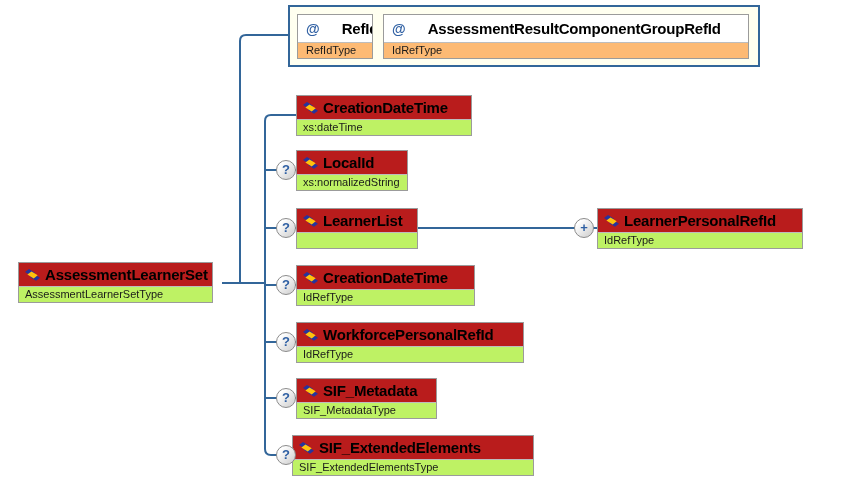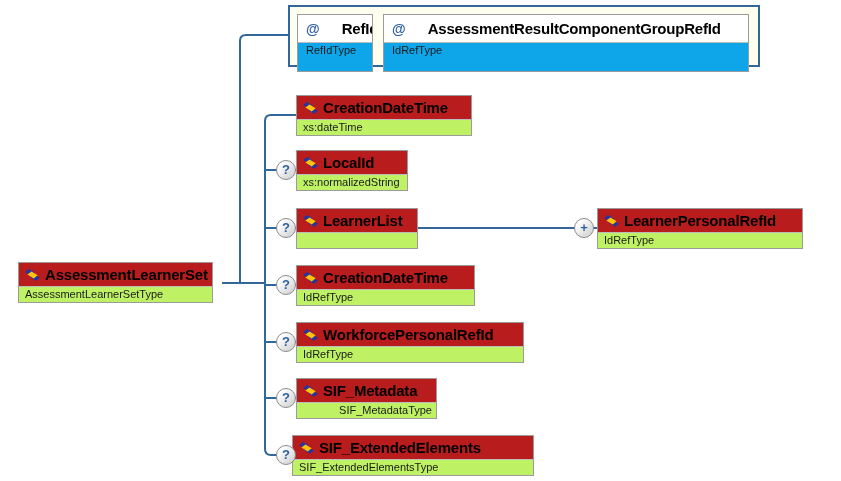--- a/index.html
+++ b/index.html
@@ -35,21 +35,21 @@
   .abox{
     position:absolute;border:1px solid #9b9b9b;background:#fff;box-sizing:border-box;
   }
   .abox-title{
     height:27px;display:flex;align-items:center;padding:0 8px;background:#fff;
     white-space:nowrap;overflow:hidden;
   }
   .at-glyph{color:#2e5fa3;font-weight:bold;font-size:14px;margin-right:6px;}
   .attr-name{font-weight:bold;font-size:15px;color:#000;letter-spacing:-0.2px;padding-left:16px;}
   .abox-type{
-    height:29px;background:#0ea5e9;border-top:1px solid #bdbdbd;
+    height:16px;background:#fdba74;border-top:1px solid #bdbdbd;
     font-size:11px;color:#1a1a1a;padding:1px 4px 0 8px;white-space:nowrap;box-sizing:border-box;
   }
 
   
   .badge{
     position:absolute;width:20px;height:20px;border-radius:50%;
     border:1px solid #8b8b8b;box-sizing:border-box;
     background:linear-gradient(135deg,#ffffff 20%,#cfcfcf 95%);
     color:#2e5fa3;font-weight:bold;font-size:13px;line-height:18px;text-align:center;
   }
@@ -165,21 +165,21 @@
             <polygon points="4,0 10,3.8 6.2,6.8 0,3" fill="#25349e"></polygon>
             <polygon points="9,5 15,8.8 11,11.8 5,8" fill="#25349e"></polygon>
             <polygon points="6.5,2.4 12.7,6.3 8.7,9.4 2.4,5.5" fill="#ffc20e"></polygon>
           </svg>
       </span>
       <span class="el-name">WorkforcePersonalRefId</span>
     </div>
     <div class="ebox-type">IdRefType</div>
   </div>
 
-  <div class="ebox" style="left:296px;top:378px;width:141px;text-align:right;">
+  <div class="ebox" style="left:296px;top:378px;width:141px;">
     <div class="ebox-title">
       <span class="el-icon">
         <svg width="15" height="12" viewBox="0 0 15 12">
             <polygon points="4,0 10,3.8 6.2,6.8 0,3" fill="#25349e"></polygon>
             <polygon points="9,5 15,8.8 11,11.8 5,8" fill="#25349e"></polygon>
             <polygon points="6.5,2.4 12.7,6.3 8.7,9.4 2.4,5.5" fill="#ffc20e"></polygon>
           </svg>
       </span>
       <span class="el-name">SIF_Metadata</span>
     </div>

